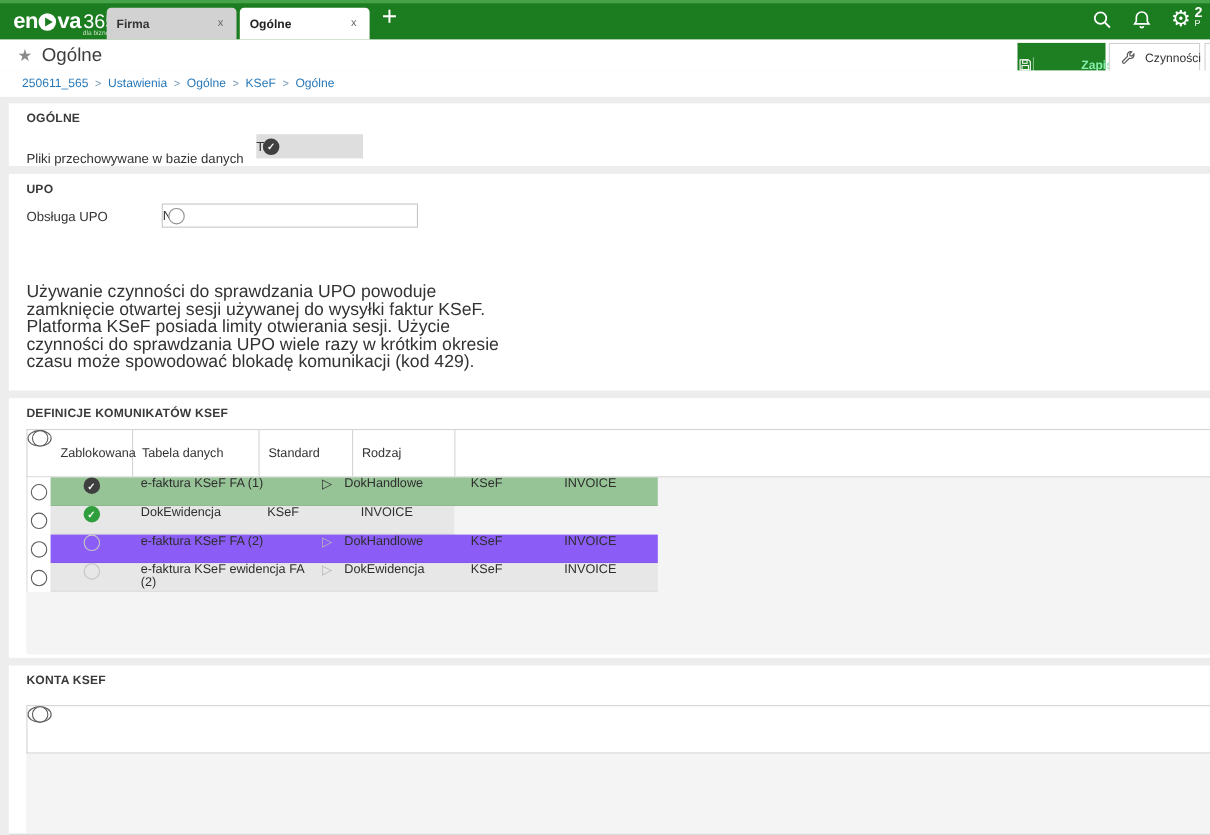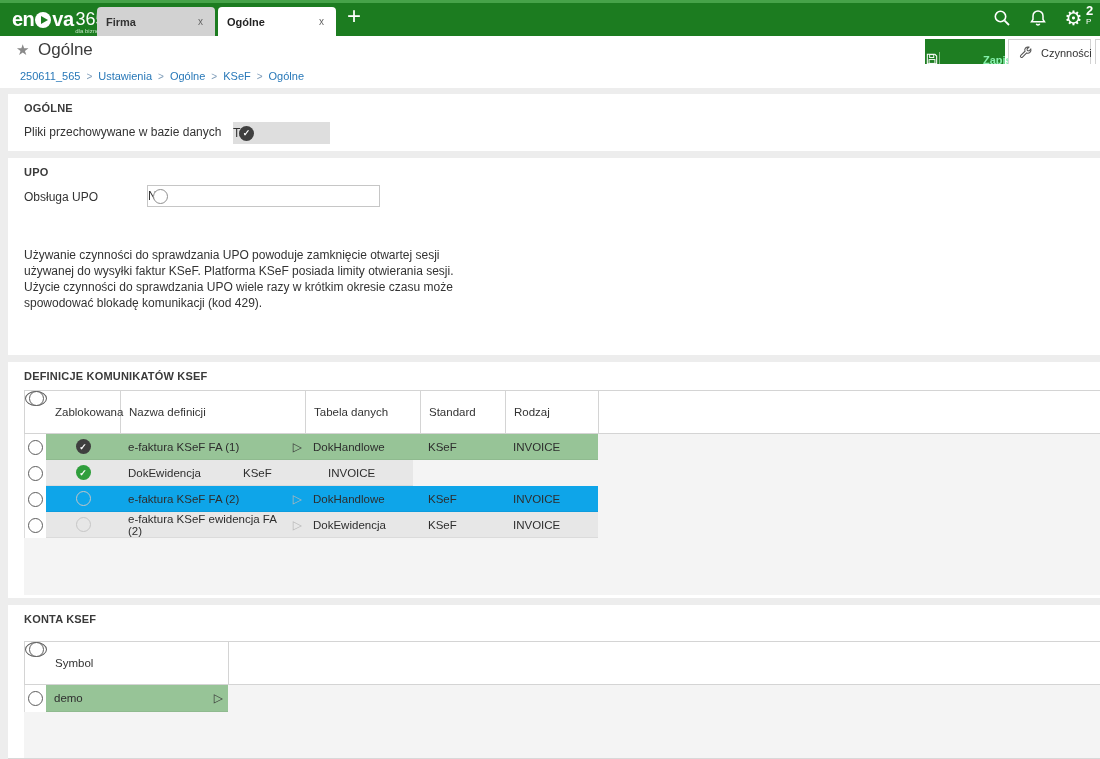--- a/index.html
+++ b/index.html
@@ -68,38 +68,38 @@
 
   .chk { width:15px; height:15px; border-radius:50%; display:inline-flex; align-items:center; justify-content:center; flex:none; }
   .chk::before { content:"✓"; color:#fff; font-size:9px; font-weight:700; }
   .chk.dark  { background:#3f3f3f; }
   .chk.green { background:#2f9e3c; }
   .chk.empty { background:transparent; border:1.5px solid #c6c6c6; }
   .chk.empty::before { content:""; }
   .chk.in-toggle { position:relative; z-index:1; margin-left:6px; }
   .circle-empty { width:15px; height:15px; border-radius:50%; border:1.5px solid #8f8f8f; background:#fff; margin-left:5px; position:relative; z-index:1; flex:none; }
 
-  .note { position:absolute; left:16px; top:89px; width:454px; font-size:12px; line-height:16px; color:#333; }
+  .note { position:absolute; left:16px; top:100px; width:454px; font-size:16px; line-height:16px; color:#333; }
 
   
   .tbl { position:absolute; left:16px; right:0; background:#f4f4f4; }
   #tbl-defs { top:28px; bottom:3px; }
   #tbl-accounts { top:36px; bottom:0; }
   .tbl-header { display:flex; height:44px; background:#fff; border:1px solid #d4d4d4; border-right:none; }
   .hc { display:flex; align-items:center; padding-left:8px; font-size:11.5px; color:#333; border-right:1px solid #d4d4d4; }
   .hc.radio { width:22px; padding:0; justify-content:center; }
   .hc.fill { flex:1; border-right:none; }
   .radio { width:15px; height:15px; border-radius:50%; border:1.5px solid #5d5d5d; background:#fff; cursor:pointer; flex:none; }
   .tbl-row { display:flex; height:26px; }
   .row-radio { width:22px; background:#fff; border-left:1px solid #dcdcdc; display:flex; align-items:center; justify-content:center; }
   .stripe { display:flex; align-items:stretch; border-bottom:1px solid rgba(0,0,0,.05); }
   .stripe.sel   { background:#97c497; }
   .stripe.alt   { background:#e7e7e7; }
-  .stripe.plain { background:#0ea5e9; }
-  .sc { display:flex; align-items:center; padding-left:8px; font-size:11.5px; color:#2e2e2e; }
+  .stripe.plain { background:#8b5cf6; }
+  .sc { display:flex; align-items:flex-start; padding-left:8px; font-size:11.5px; color:#2e2e2e; }
   .sc.lock { width:74px; padding:0; justify-content:center; }
   .sc.name { width:185px; padding-right:3px; }
   .sc.name .nm { flex:1; }
   .sc.tbl-c { width:115px; }
   .sc.std  { width:85px; }
   .sc.kind { width:93px; }
   .row-fill { flex:1; }
   .tri { font-size:12px; line-height:1; cursor:pointer; }
   .tri::before { content:"▷"; }
   .tri.dark { color:#3a3a3a; }
@@ -205,21 +205,21 @@
   <span class="crumb-sep">&gt;</span>
   <span class="crumb">Ogólne</span>
   <span class="crumb-sep">&gt;</span>
   <span class="crumb">KSeF</span>
   <span class="crumb-sep">&gt;</span>
   <span class="crumb">Ogólne</span>
 </div>
 
 <div class="panel" id="panel-general">
   <div class="section-title">OGÓLNE</div>
-  <div class="field-label" style="left:16px; top:31px;">Pliki przechowywane w bazie danych</div>
+  <div class="field-label" style="left:16px; top:43px;">Pliki przechowywane w bazie danych</div>
   <div class="toggle toggle-yes">
     <span class="val">Tak</span>
     <span class="chk dark in-toggle"></span>
   </div>
 </div>
 
 <div class="panel" id="panel-upo">
   <div class="section-title">UPO</div>
   <div class="field-label" style="left:16px; top:32px;">Obsługa UPO</div>
   <div class="toggle toggle-no">
@@ -231,21 +231,20 @@
 
 <div class="panel" id="panel-defs">
   <div class="section-title">DEFINICJE KOMUNIKATÓW KSEF</div>
 
   <div class="tbl" id="tbl-defs">
     <div class="tbl-header">
       <div class="hc radio">
           <span class="radio"></span>
         </div>
       <div class="hc" style="width:74px;">Zablokowana</div>
-      <div class="hc" style="width:185px;">Nazwa definicji</div>
       <div class="hc" style="width:115px;">Tabela danych</div>
       <div class="hc" style="width:85px;">Standard</div>
       <div class="hc" style="width:93px;">Rodzaj</div>
       <div class="hc fill"></div>
     </div>
 
     <div class="tbl-row">
       <div class="row-radio">
           <span class="radio"></span>
         </div>
@@ -320,32 +319,19 @@
 </div>
 
 <div class="panel" id="panel-accounts">
   <div class="section-title">KONTA KSEF</div>
 
   <div class="tbl" id="tbl-accounts">
     <div class="tbl-header">
       <div class="hc radio">
           <span class="radio"></span>
         </div>
-      <div class="hc symbol">Symbol</div>
       <div class="hc fill"></div>
     </div>
 
-    <div class="tbl-row" style="height:27px;">
-      <div class="row-radio">
-          <span class="radio"></span>
-        </div>
-      <div class="stripe sel acct">
-        <div class="sc symbol">
-            <span class="nm">demo</span>
-            <span class="tri dark"></span>
-          </div>
-      </div>
-      <div class="row-fill"></div>
-    </div>
   </div>
 </div>
 
 <div class="bottom-line"></div>
 
 </body></html>

